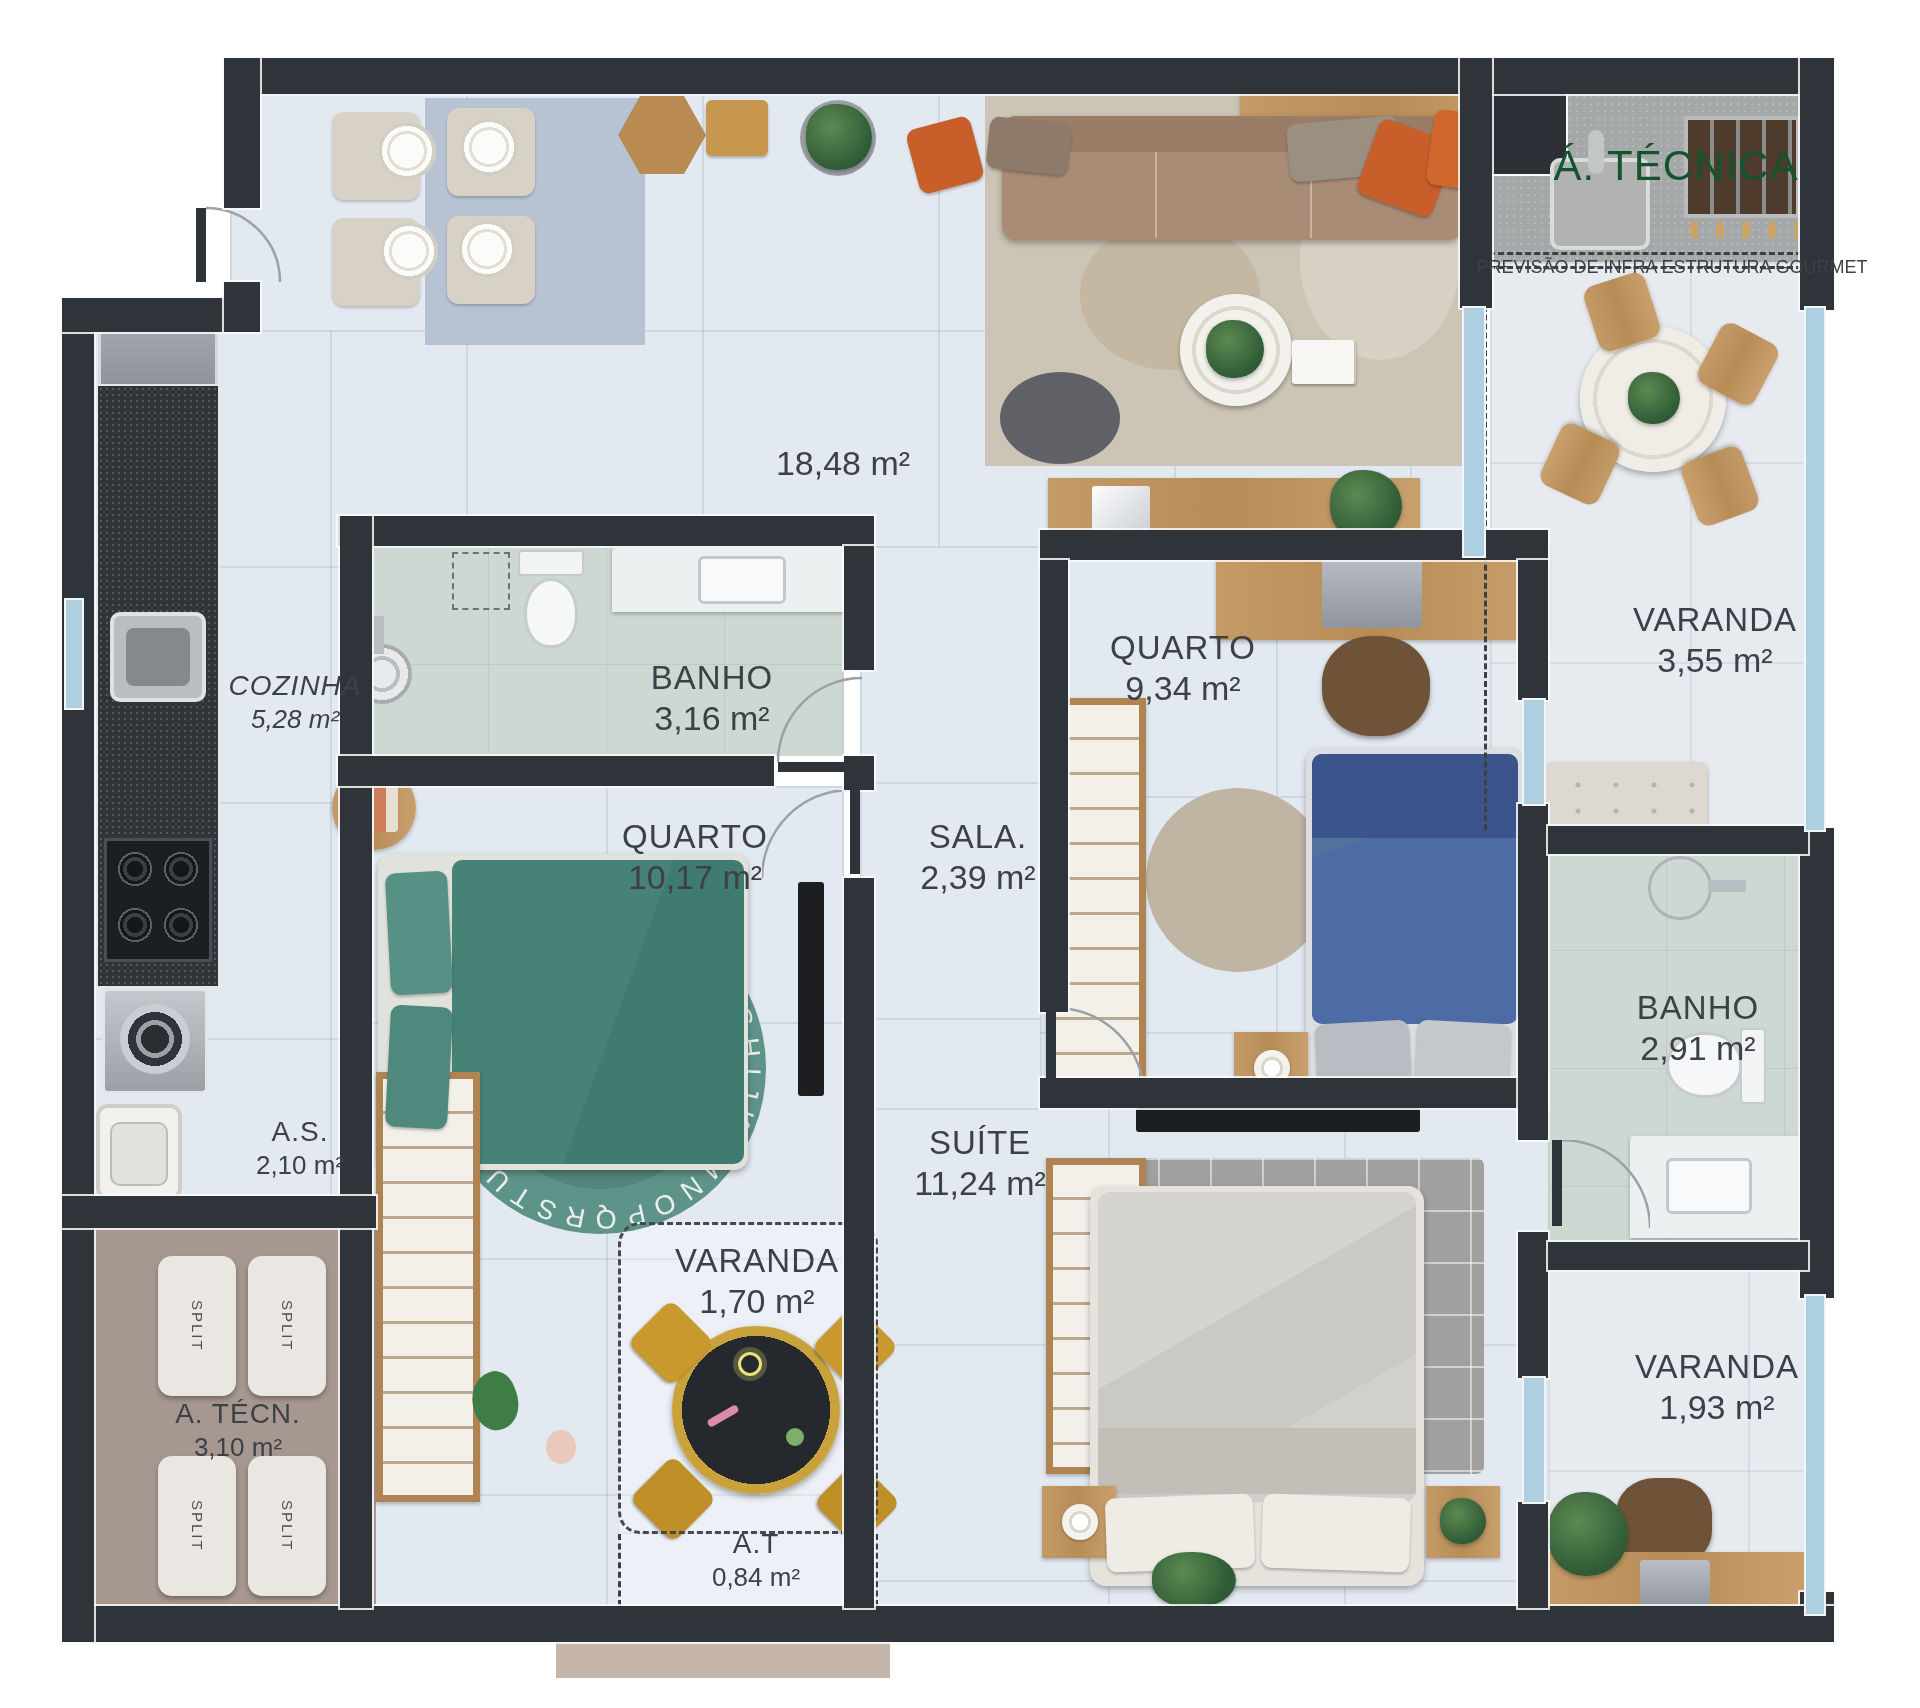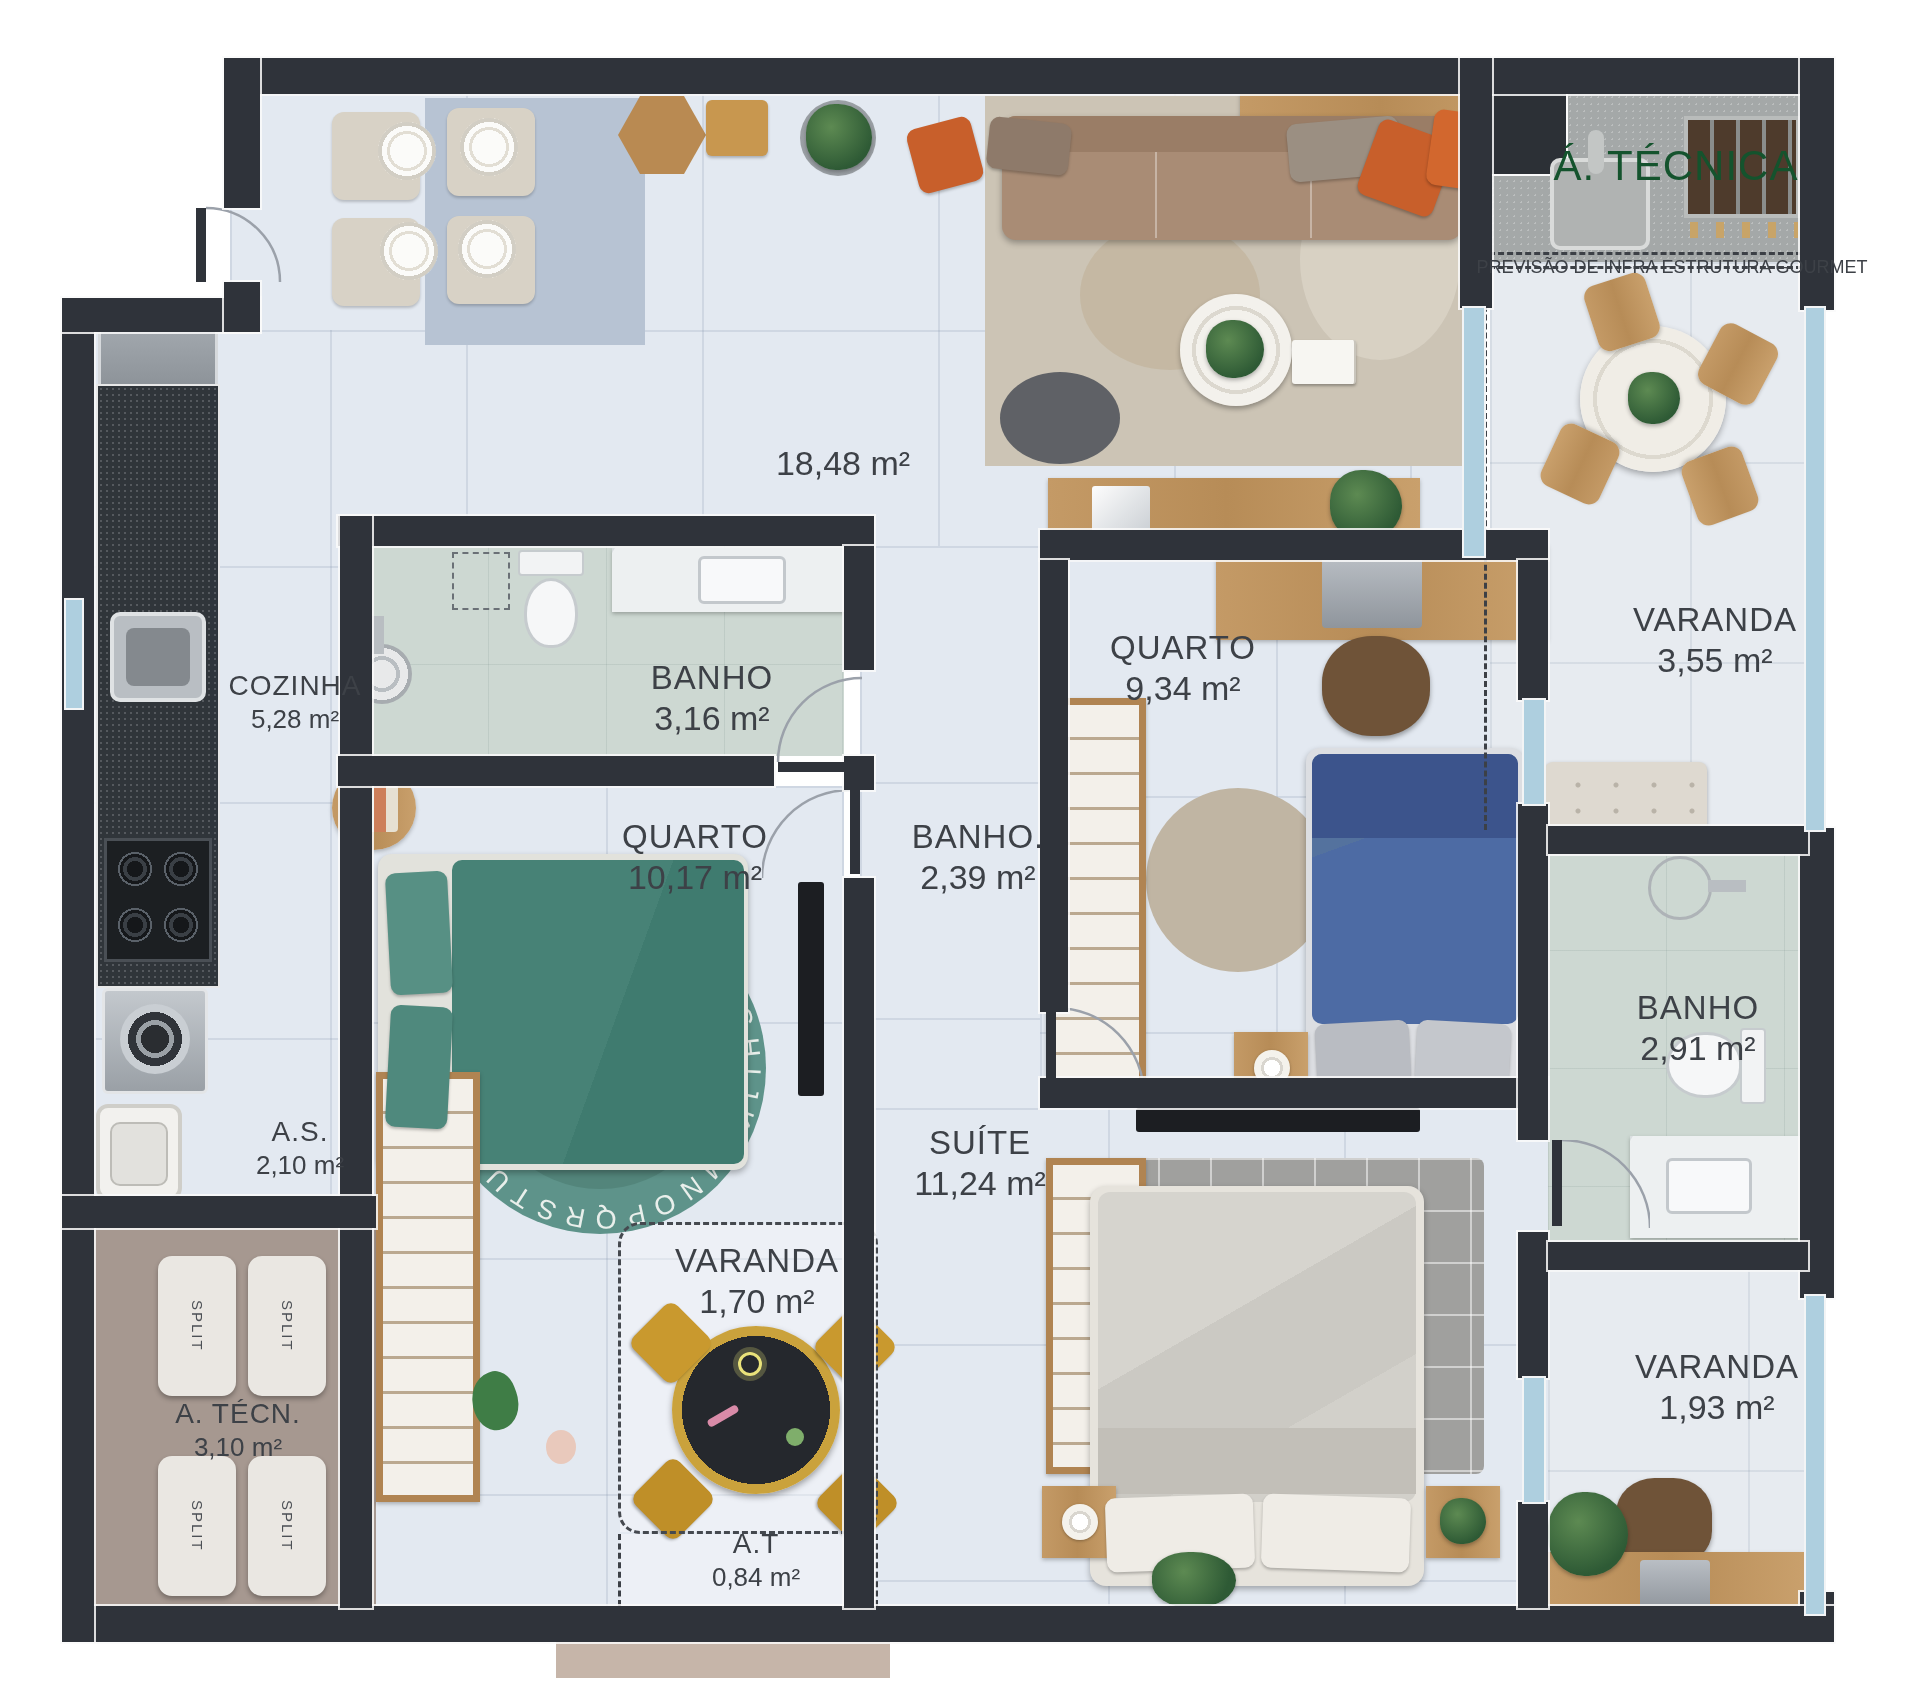--- a/index.html
+++ b/index.html
@@ -298,42 +298,42 @@
       <path d="M0,0 A88,88 0 0 1 88,88"></path>
     </svg>
   <div class="w" style="left:1552px;top:1140px;width:10px;height:86px;box-shadow:none;"></div>
   <svg class="arcsvg" style="left:1562px;top:1140px;" width="88" height="88">
       <path d="M0,0 A88,88 0 0 1 88,88"></path>
     </svg>
 
   <div class="room-label" style="left:843px;top:462px;">
     <div class="ar">18,48 m²</div>
   </div>
-  <div class="room-label md" style="left:295px;top:702px;">
+  <div class="room-label md" style="left:295px;top:702px;font-style:italic;">
     <div class="nm">COZINHA</div>
     <div class="ar">5,28 m²</div>
   </div>
   <div class="room-label" style="left:712px;top:698px;">
     <div class="nm">BANHO</div>
     <div class="ar">3,16 m²</div>
   </div>
   <div class="room-label" style="left:1183px;top:668px;">
     <div class="nm">QUARTO</div>
     <div class="ar">9,34 m²</div>
   </div>
   <div class="room-label" style="left:1715px;top:640px;">
     <div class="nm">VARANDA</div>
     <div class="ar">3,55 m²</div>
   </div>
   <div class="room-label" style="left:695px;top:857px;">
     <div class="nm">QUARTO</div>
     <div class="ar">10,17 m²</div>
   </div>
   <div class="room-label" style="left:978px;top:857px;">
-    <div class="nm">BANHO.</div>
+    <div class="nm">SALA.</div>
     <div class="ar">2,39 m²</div>
   </div>
   <div class="room-label md" style="left:288px;top:1148px;margin-left:12px;">
     <div class="nm">A.S.</div>
     <div class="ar">2,10 m²</div>
   </div>
   <div class="room-label" style="left:980px;top:1163px;">
     <div class="nm">SUÍTE</div>
     <div class="ar">11,24 m²</div>
   </div>

